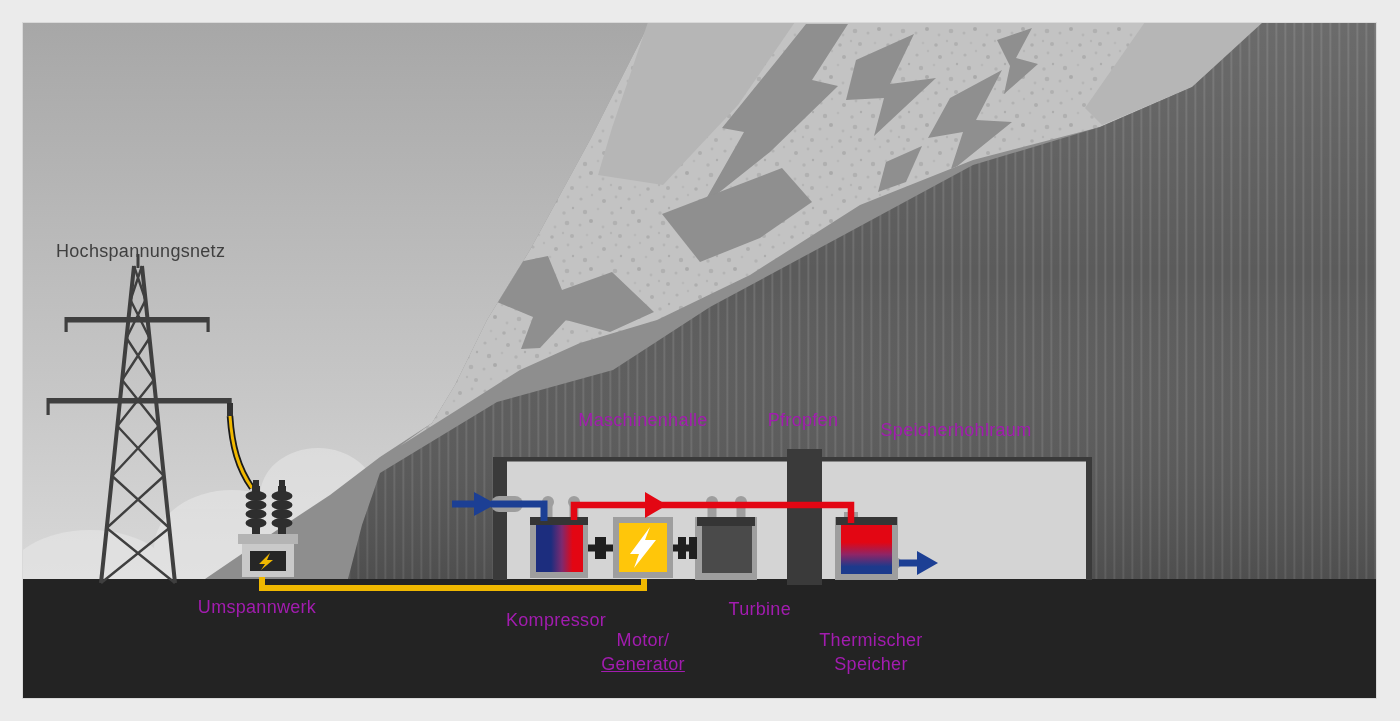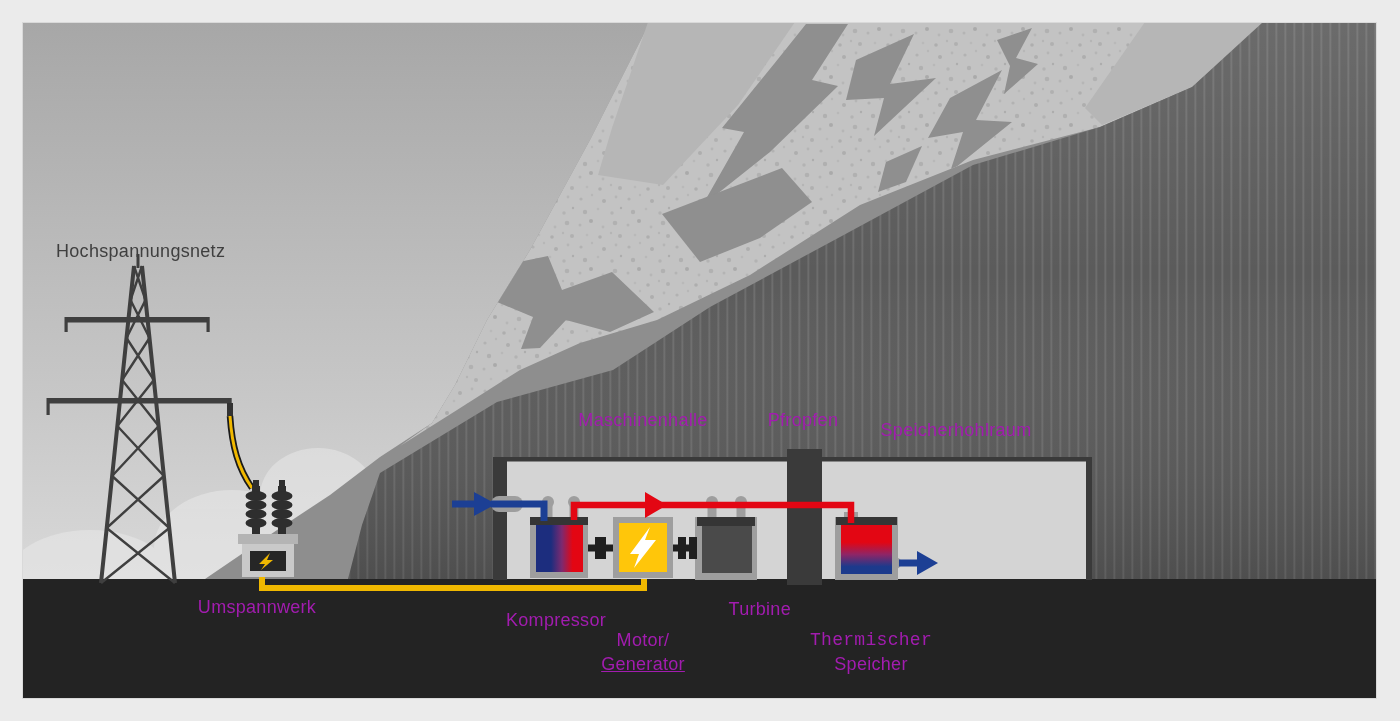--- a/index.html
+++ b/index.html
@@ -268,17 +268,17 @@
 
   <div class="lbl center" style="left:177px;top:597px;width:160px;">Umspannwerk</div>
 
   <div class="lbl center" style="left:476px;top:610px;width:160px;">Kompressor</div>
 
   <div class="lbl center" style="left:671px;top:599px;width:120px;text-align:right;">Turbine</div>
 
   <div class="lbl center" style="left:563px;top:630px;width:160px;">Motor/</div>
   <div class="lbl center" style="left:563px;top:654px;width:160px;text-decoration:underline;">Generator</div>
 
-  <div class="lbl center" style="left:791px;top:630px;width:160px;font-family:Liberation Mono, monospace;">Thermischer</div>
+  <div class="lbl center" style="left:791px;top:630px;width:160px;">Thermischer</div>
   <div class="lbl center" style="left:791px;top:654px;width:160px;">Speicher</div>
 </div>
 
 </div>
 
 </body></html>

